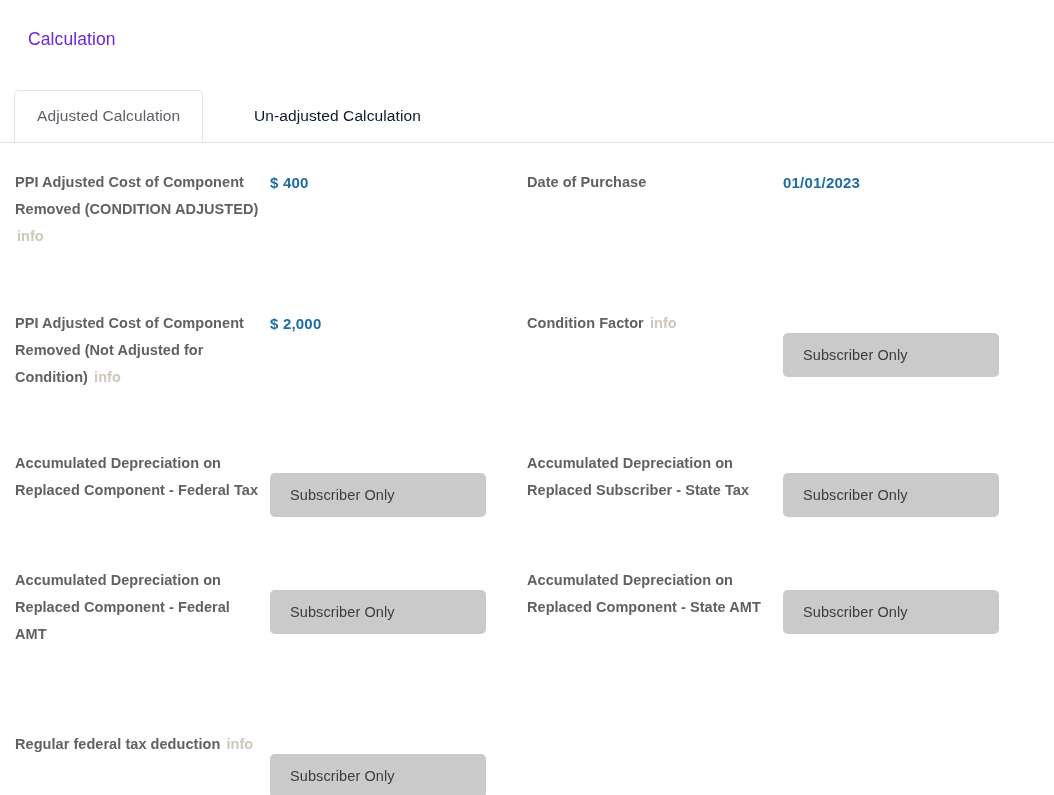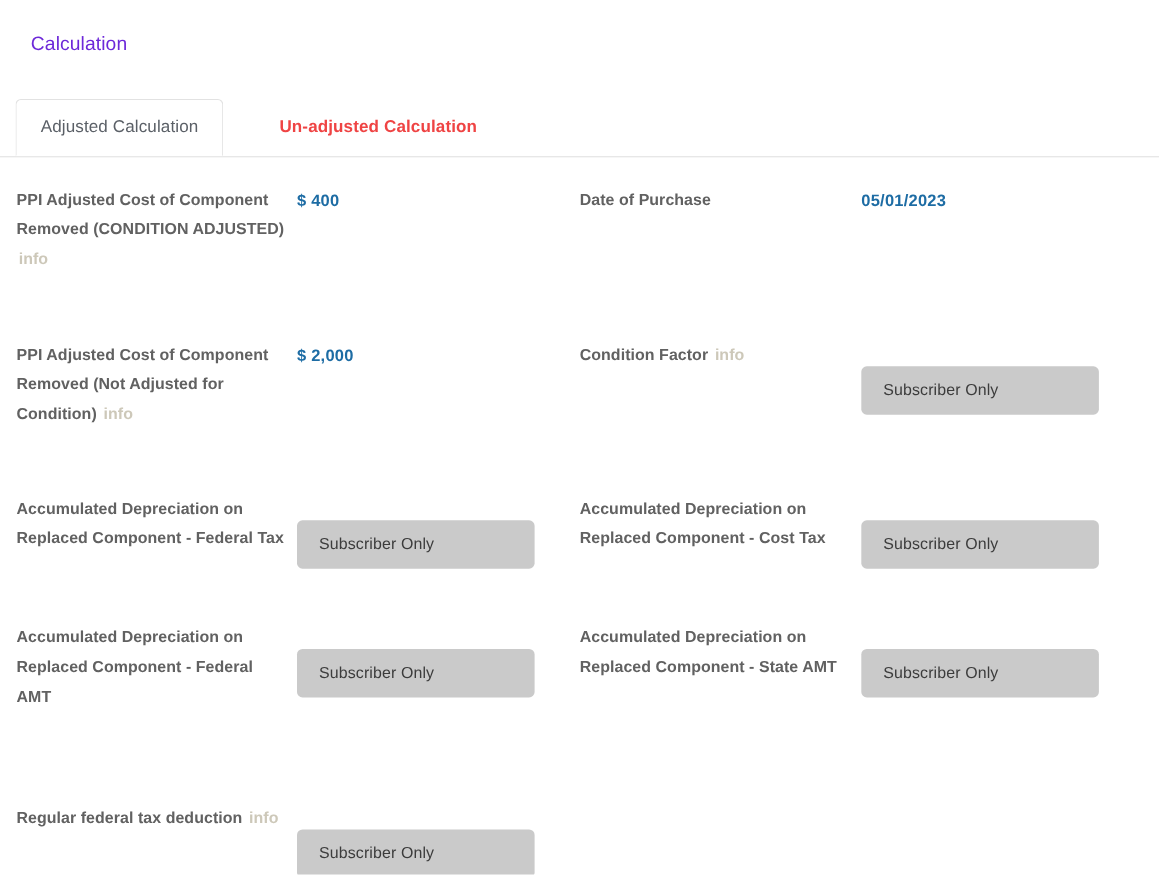--- a/index.html
+++ b/index.html
@@ -64,25 +64,24 @@
     color: #5b6067;
     background: #ffffff;
     border: 1px solid #e2e2e2;
     border-bottom: 1px solid #ffffff;
     border-radius: 5px 5px 0 0;
     z-index: 2;
   }
   .tab.inactive {
     left: 235px;
     padding: 0 18px;
-    color: #ef4444;
+    color: #0f172a;
     border: 1px solid transparent;
     background: transparent;
     z-index: 1;
-    font-weight: bold;
   }
 
   
   .fields {
     position: absolute;
     left: 0;
     top: 143px;
     width: 946px;
   }
   .field-row {
@@ -160,21 +159,21 @@
       <div class="cell label-left">
         <div class="field-label"><span>PPI Adjusted Cost of Component Removed (CONDITION ADJUSTED)</span> <span class="info">info</span></div>
       </div>
       <div class="cell value-left">
         <div class="field-value">$ 400</div>
       </div>
       <div class="cell label-right">
         <div class="field-label"><span>Date of Purchase</span></div>
       </div>
       <div class="cell value-right">
-        <div class="field-value">05/01/2023</div>
+        <div class="field-value">01/01/2023</div>
       </div>
     </div>
     <div class="field-row" style="position: absolute; left: 0px; top: 167px; height: 140px;">
       <div class="cell label-left">
         <div class="field-label"><span>PPI Adjusted Cost of Component Removed (Not Adjusted for Condition)</span> <span class="info">info</span></div>
       </div>
       <div class="cell value-left">
         <div class="field-value">$ 2,000</div>
       </div>
       <div class="cell label-right">
@@ -185,21 +184,21 @@
       </div>
     </div>
     <div class="field-row" style="position: absolute; left: 0px; top: 307px; height: 141px;">
       <div class="cell label-left">
         <div class="field-label"><span>Accumulated Depreciation on Replaced Component - Federal Tax</span></div>
       </div>
       <div class="cell value-left">
         <div class="locked-box">Subscriber Only</div>
       </div>
       <div class="cell label-right">
-        <div class="field-label"><span>Accumulated Depreciation on Replaced Component - Cost Tax</span></div>
+        <div class="field-label"><span>Accumulated Depreciation on Replaced Subscriber - State Tax</span></div>
       </div>
       <div class="cell value-right">
         <div class="locked-box">Subscriber Only</div>
       </div>
     </div>
     <div class="field-row" style="position: absolute; left: 0px; top: 424px; height: 140px;">
       <div class="cell label-left">
         <div class="field-label"><span>Accumulated Depreciation on Replaced Component - Federal AMT</span></div>
       </div>
       <div class="cell value-left">

